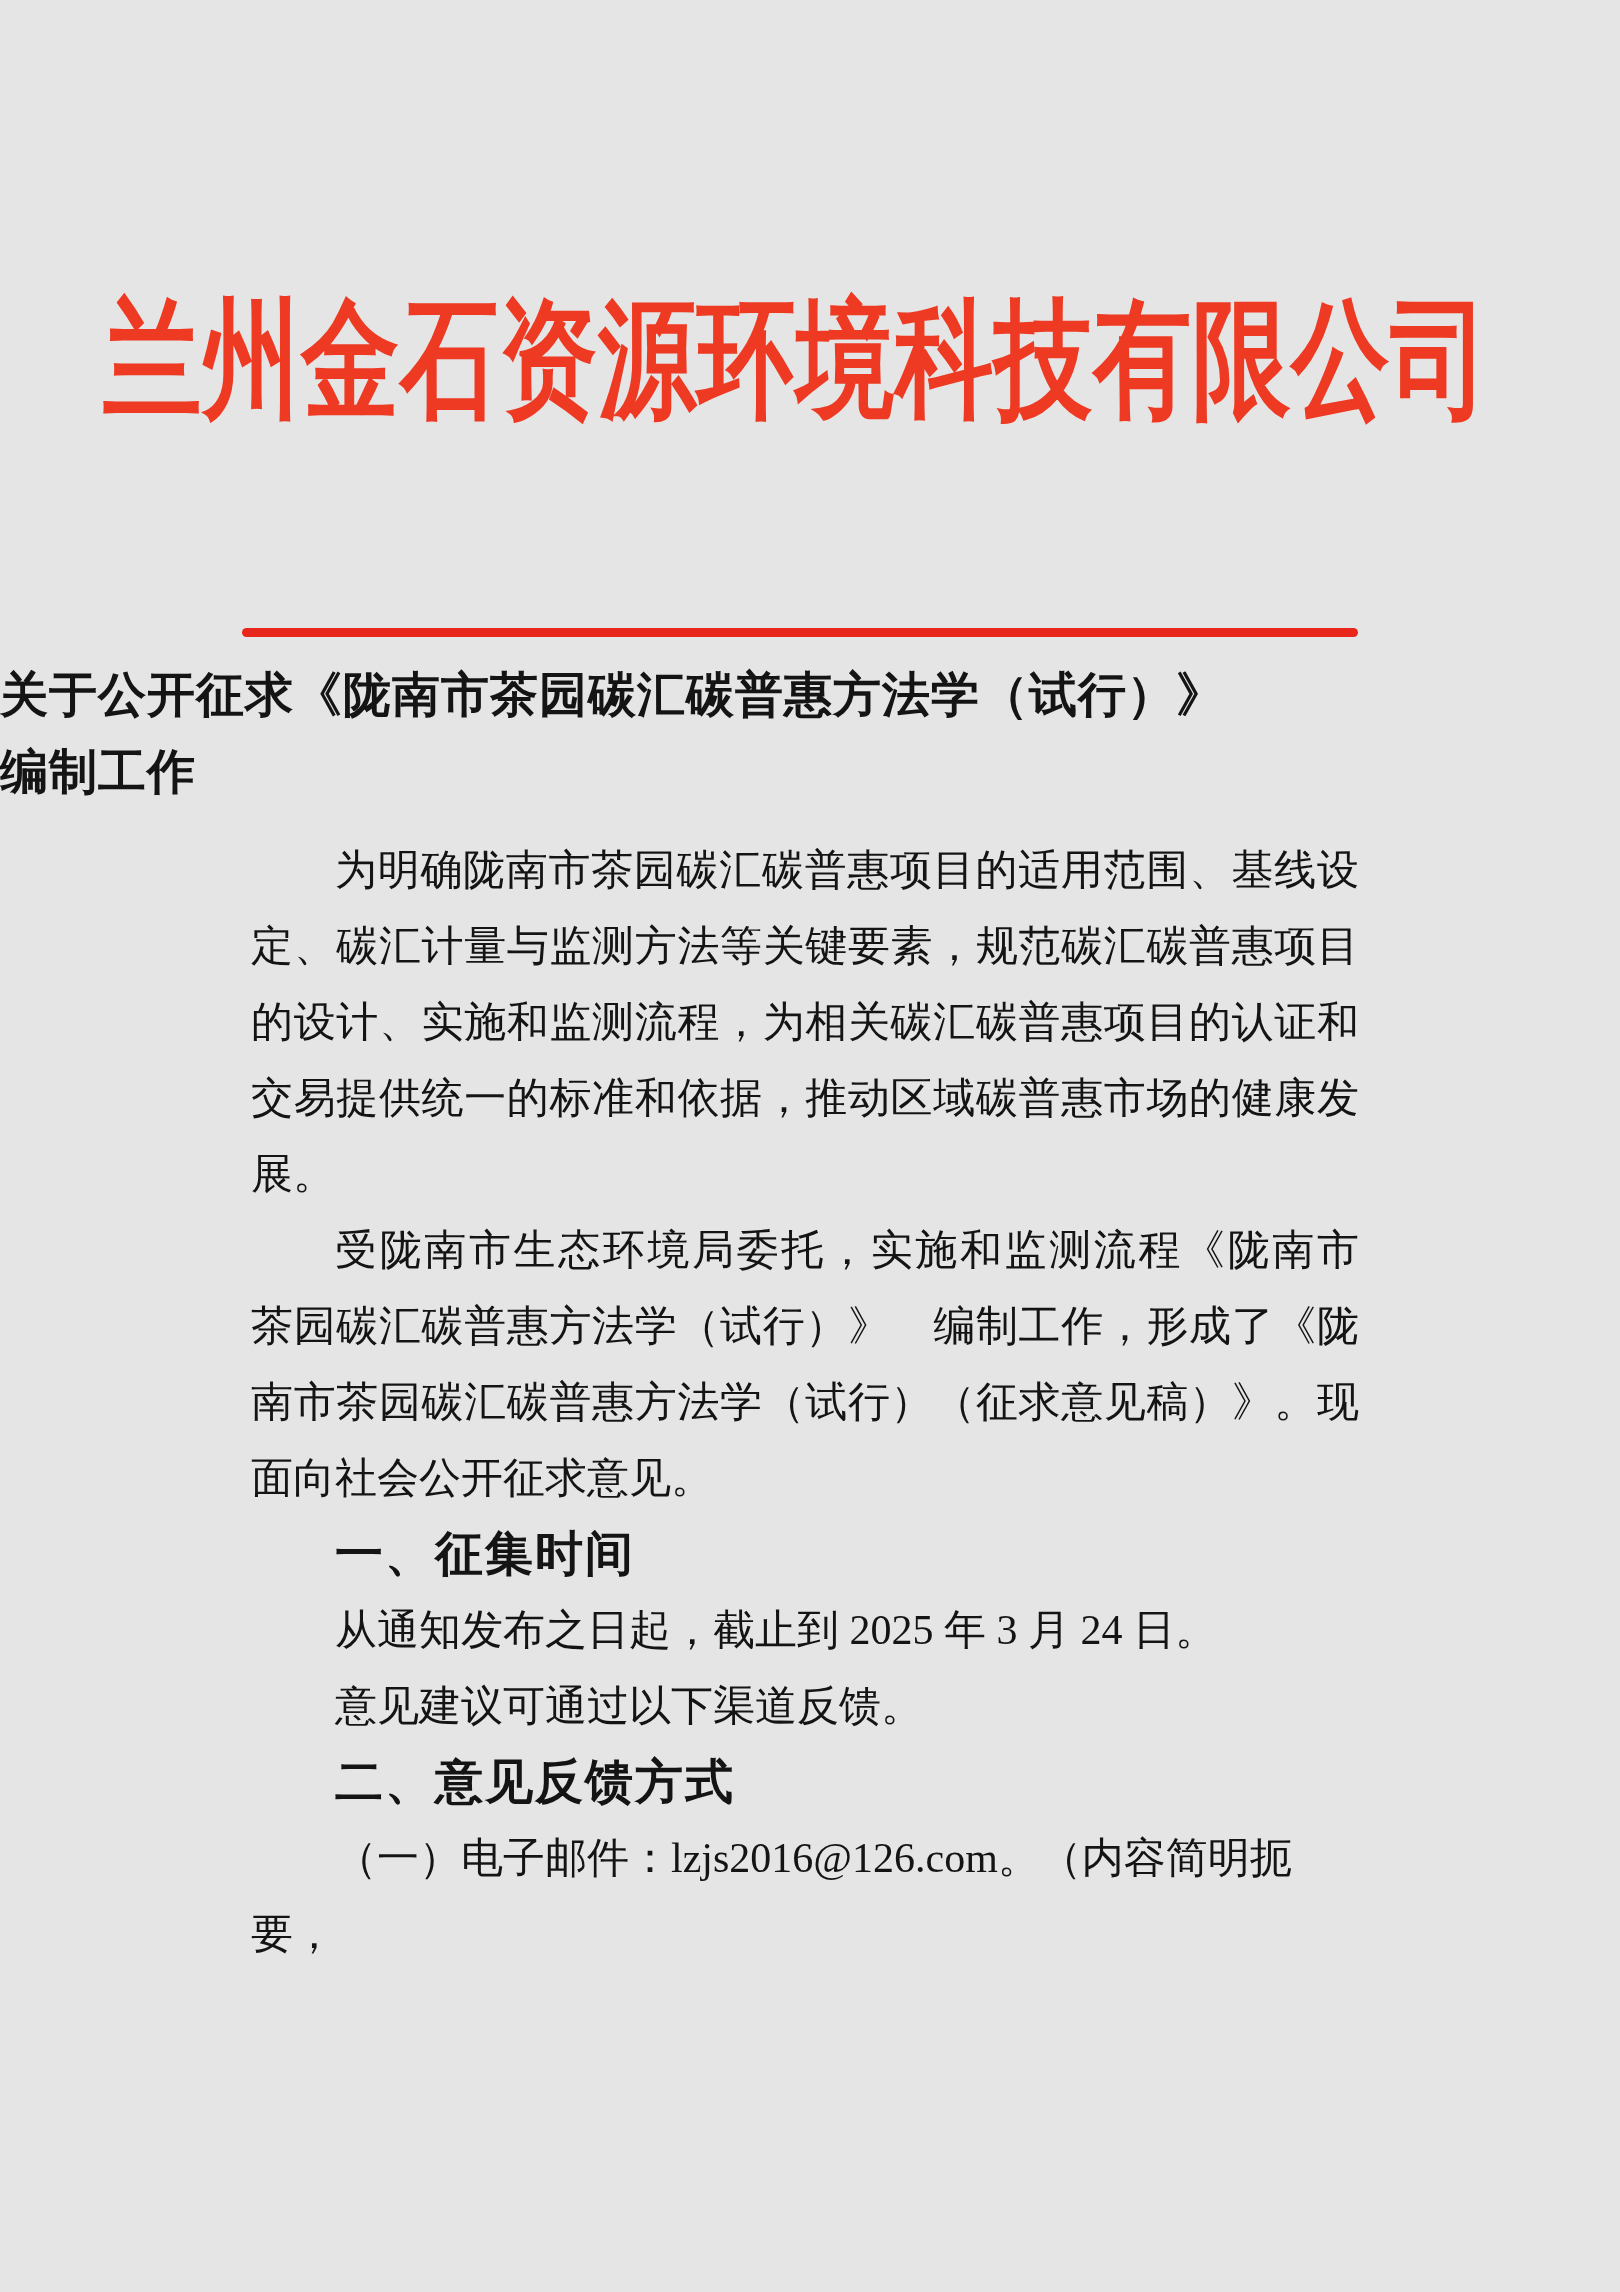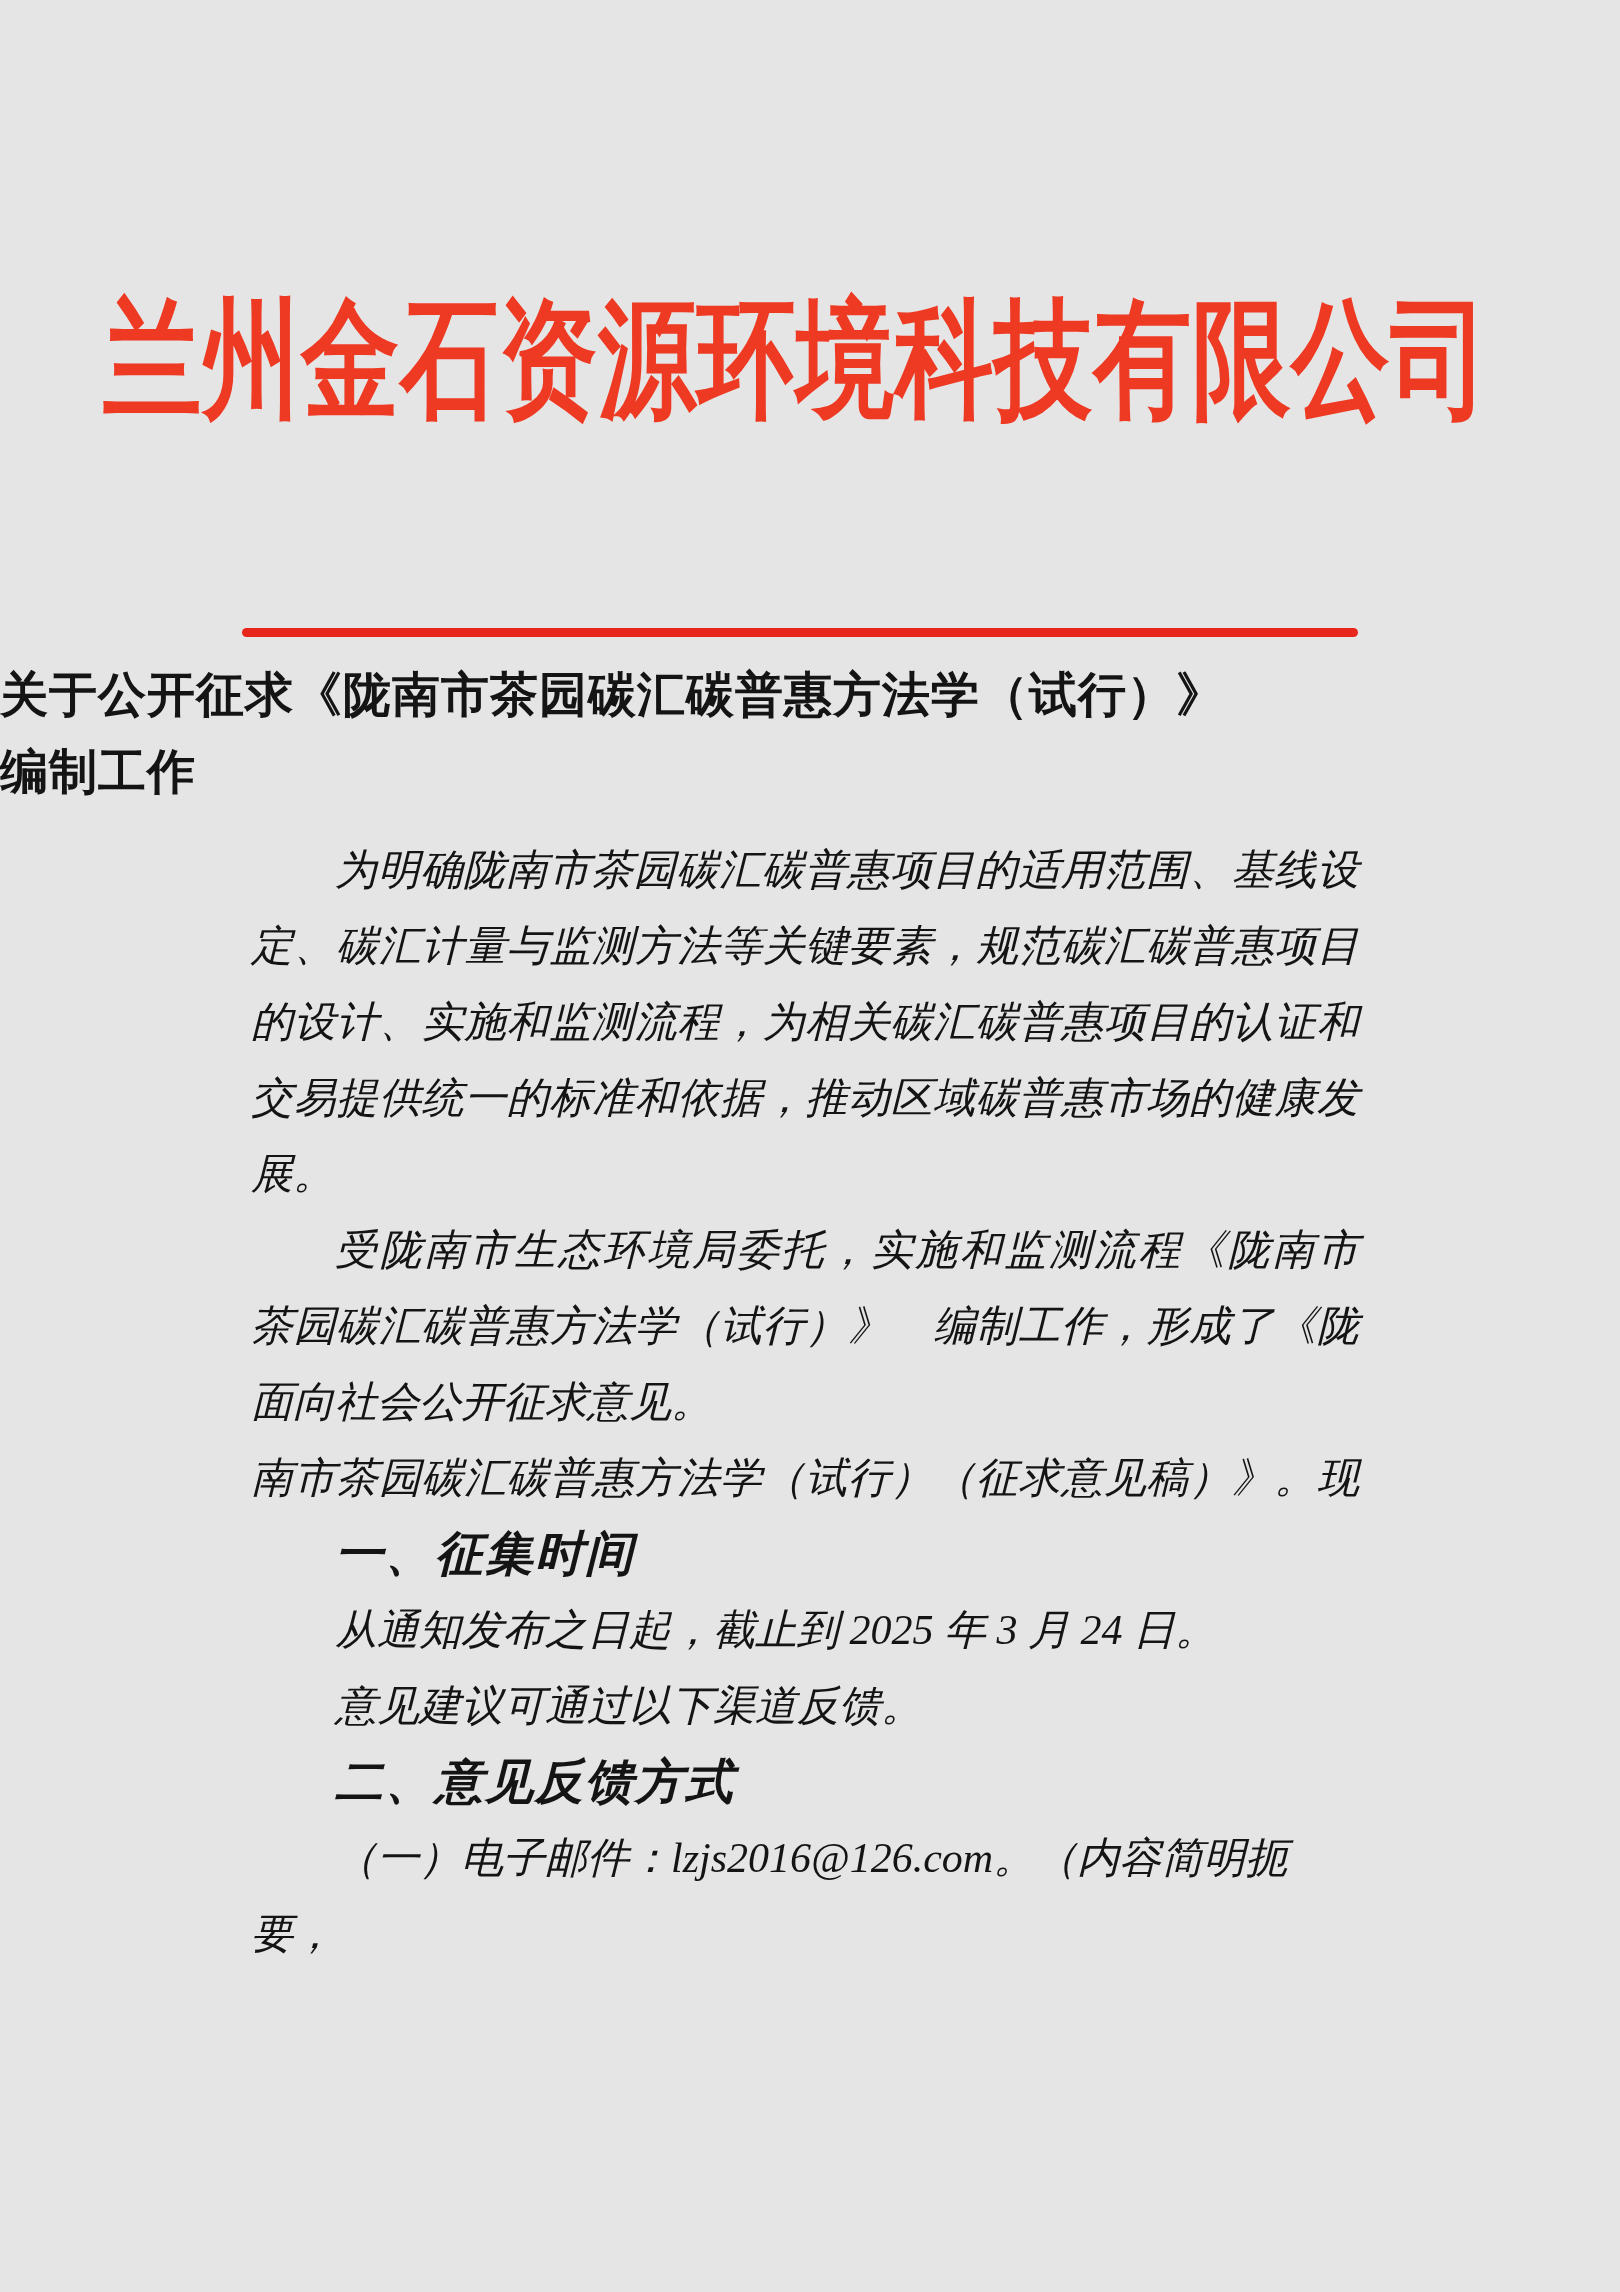--- a/index.html
+++ b/index.html
@@ -55,21 +55,20 @@
     white-space: nowrap;
   }
   
   .body-block {
     position: absolute;
     top: 832px;
     left: 251px;
     width: 1108px;
     font-size: 42px;
     line-height: 76px;
-    font-style: italic;
   }
   .ln {
     height: 76px;
   }
   .indent {
     text-indent: 84px;
   }
   .fill {
     text-align: justify;
     text-align-last: justify;
@@ -96,22 +95,22 @@
   </div>
 
   <div class="body-block">
     <div class="ln indent fill">为明确陇南市茶园碳汇碳普惠项目的适用范围、基线设</div>
     <div class="ln fill">定、碳汇计量与监测方法等关键要素，规范碳汇碳普惠项目</div>
     <div class="ln fill">的设计、实施和监测流程，为相关碳汇碳普惠项目的认证和</div>
     <div class="ln fill">交易提供统一的标准和依据，推动区域碳普惠市场的健康发</div>
     <div class="ln">展。</div>
     <div class="ln indent fill">受陇南市生态环境局委托，实施和监测流程《陇南市</div>
     <div class="ln fill">茶园碳汇碳普惠方法学（试行）》　编制工作，形成了《陇</div>
+    <div class="ln fill">南市茶园碳汇碳普惠方法学（试行）（征求意见稿）》。现</div>
     <div class="ln">面向社会公开征求意见。</div>
-    <div class="ln fill">南市茶园碳汇碳普惠方法学（试行）（征求意见稿）》。现</div>
     <div class="ln indent heading">一、征集时间</div>
     <div class="ln indent">从通知发布之日起，截止到 2025 年 3 月 24 日。</div>
     <div class="ln indent">意见建议可通过以下渠道反馈。</div>
     <div class="ln indent heading">二、意见反馈方式</div>
     <div class="ln indent">（一）电子邮件：lzjs2016@126.com。（内容简明扼要，</div>
   </div>
 
 </div>
 
 

